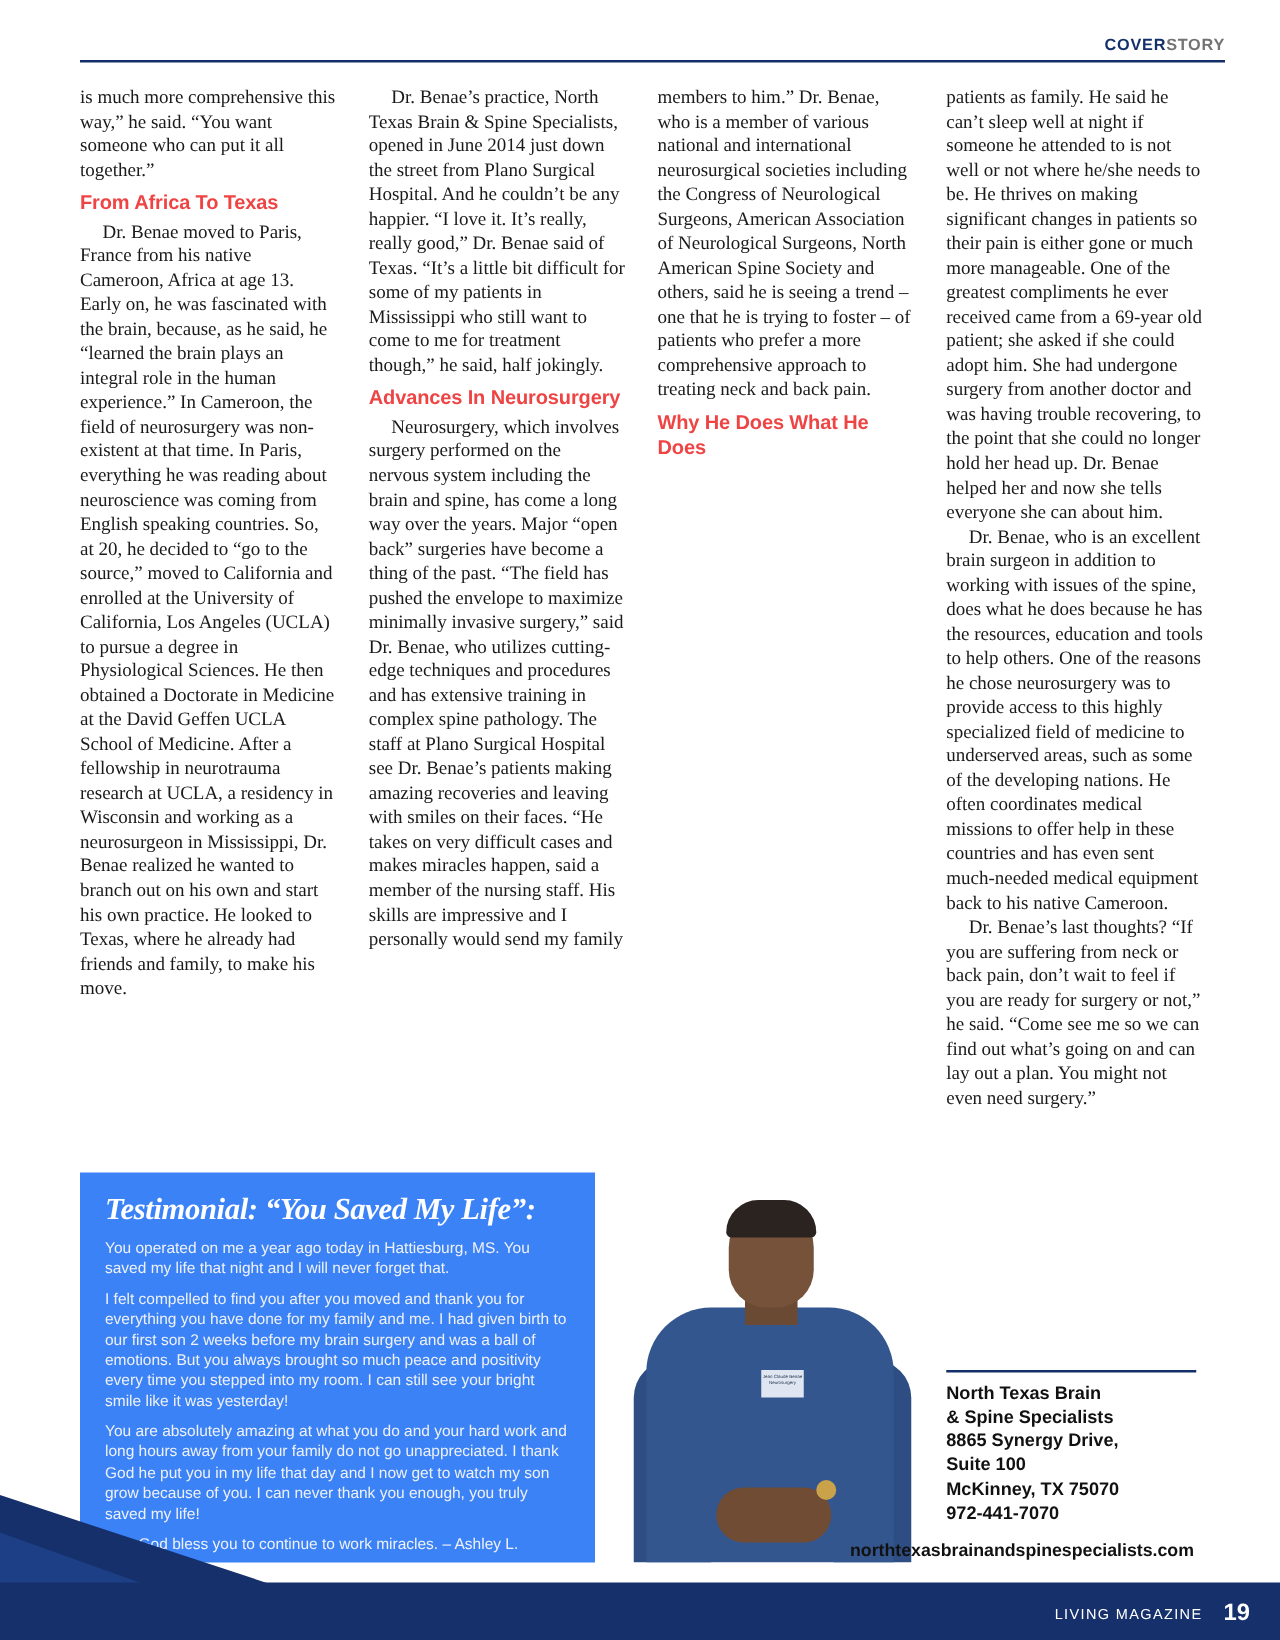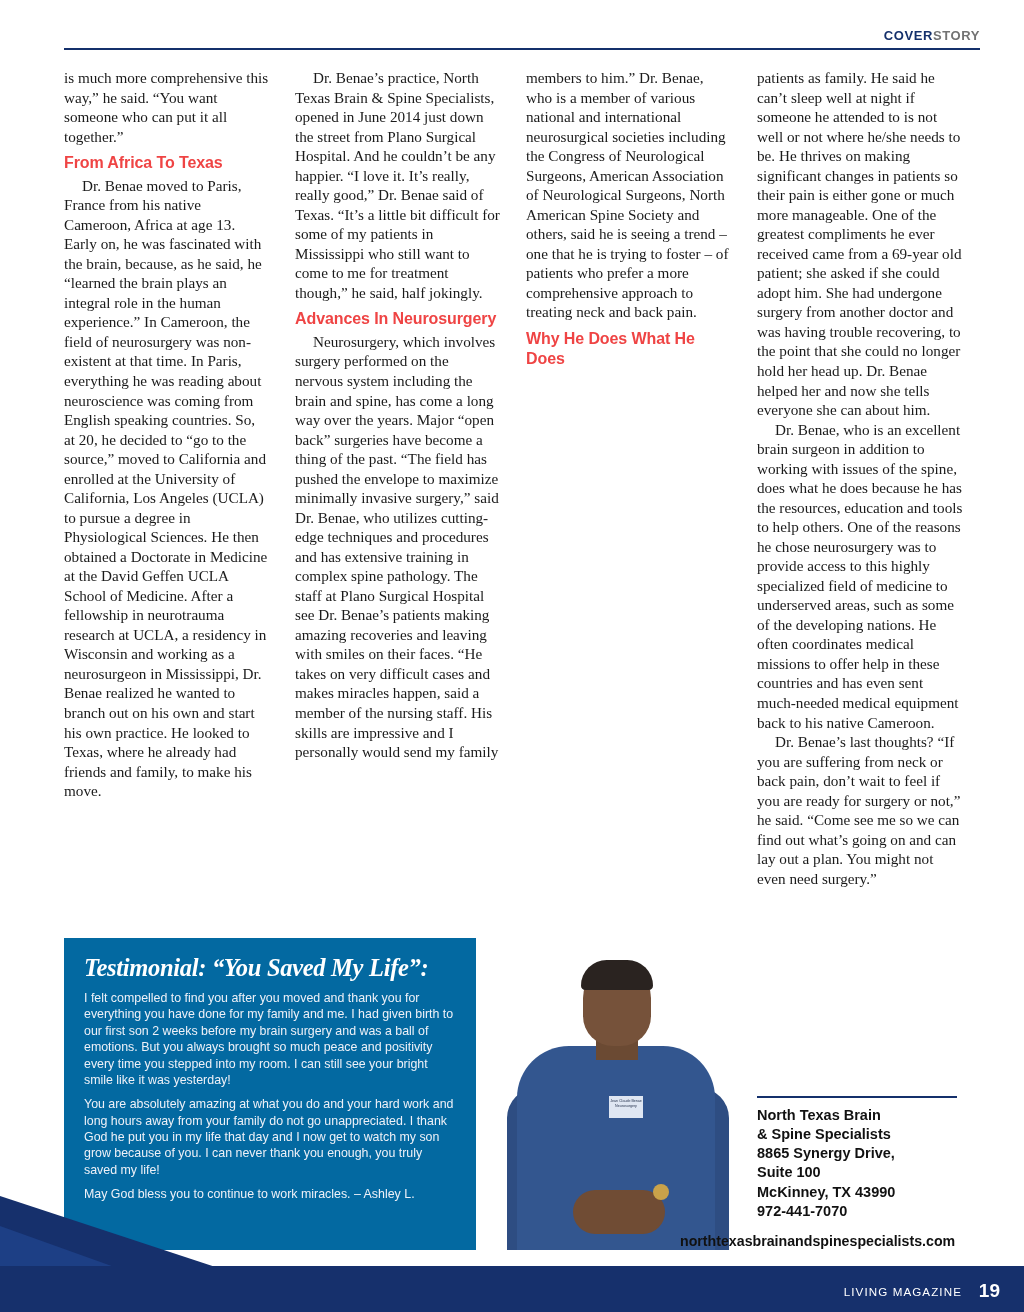--- a/index.html
+++ b/index.html
@@ -80,21 +80,21 @@
     font-family: "Liberation Serif", serif;
   }
 
   
   .testimonial {
     position: absolute;
     left: 64px;
     top: 938px;
     width: 412px;
     height: 312px;
-    background: #0369a1;
+    background: #3b82f6;
     color: #ffffff;
     box-sizing: border-box;
     padding: 16px 20px 10px 20px;
   }
   .testimonial h2 {
     margin: 0 0 8px 0;
     font-family: "Liberation Serif", serif;
     font-style: italic;
     font-weight: bold;
     font-size: 24.5px;
@@ -299,20 +299,21 @@
 </div>
 
 <div class="col" id="col4">
   <p class="noindent">patients as family. He said he can’t sleep well at night if someone he attended to is not well or not where he/she needs to be. He thrives on making significant changes in patients so their pain is either gone or much more manageable. One of the greatest compliments he ever received came from a 69-year old patient; she asked if she could adopt him. She had undergone surgery from another doctor and was having trouble recovering, to the point that she could no longer hold her head up. Dr. Benae helped her and now she tells everyone she can about him.</p>
   <p>Dr. Benae, who is an excellent brain surgeon in addition to working with issues of the spine, does what he does because he has the resources, education and tools to help others. One of the reasons he chose neurosurgery was to provide access to this highly specialized field of medicine to underserved areas, such as some of the developing nations. He often coordinates medical missions to offer help in these countries and has even sent much-needed medical equipment back to his native Cameroon.</p>
   <p>Dr. Benae’s last thoughts? “If you are suffering from neck or back pain, don’t wait to feel if you are ready for surgery or not,” he said. “Come see me so we can find out what’s going on and can lay out a plan. You might not even need surgery.”</p>
 </div>
 
 <div class="testimonial">
   <h2>Testimonial: “You Saved My Life”:</h2>
+  <p>You operated on me a year ago today in Hattiesburg, MS. You saved my life that night and I will never forget that.</p>
   <p>I felt compelled to find you after you moved and thank you for everything you have done for my family and me. I had given birth to our first son 2 weeks before my brain surgery and was a ball of emotions. But you always brought so much peace and positivity every time you stepped into my room. I can still see your bright smile like it was yesterday!</p>
   <p>You are absolutely amazing at what you do and your hard work and long hours away from your family do not go unappreciated. I thank God he put you in my life that day and I now get to watch my son grow because of you. I can never thank you enough, you truly saved my life!</p>
   <p>May God bless you to continue to work miracles. – Ashley L.</p>
 </div>
 
 <div class="photo">
   <div class="arm-l"></div>
   <div class="arm-r"></div>
   <div class="scrubs"></div>
   <div class="neck"></div>
@@ -325,21 +326,21 @@
   <div class="hands"></div>
   <div class="watch"></div>
 </div>
 
 <div class="contact">
   <div class="rule"></div>
   <div>North Texas Brain</div>
   <div>&amp; Spine Specialists</div>
   <div>8865 Synergy Drive,</div>
   <div>Suite 100</div>
-  <div>McKinney, TX 43990</div>
+  <div>McKinney, TX 75070</div>
   <div>972-441-7070</div>
 </div>
 <div class="website">northtexasbrainandspinespecialists.com</div>
 
 <div class="footer-wedge">
   <svg width="1024" height="212" viewBox="0 0 1024 212" xmlns="http://www.w3.org/2000/svg">
     <polygon points="0,96 352,212 0,212" fill="#16306c"></polygon>
     <polygon points="0,126 240,212 0,212" fill="#1d3f85"></polygon>
   </svg>
 </div>

